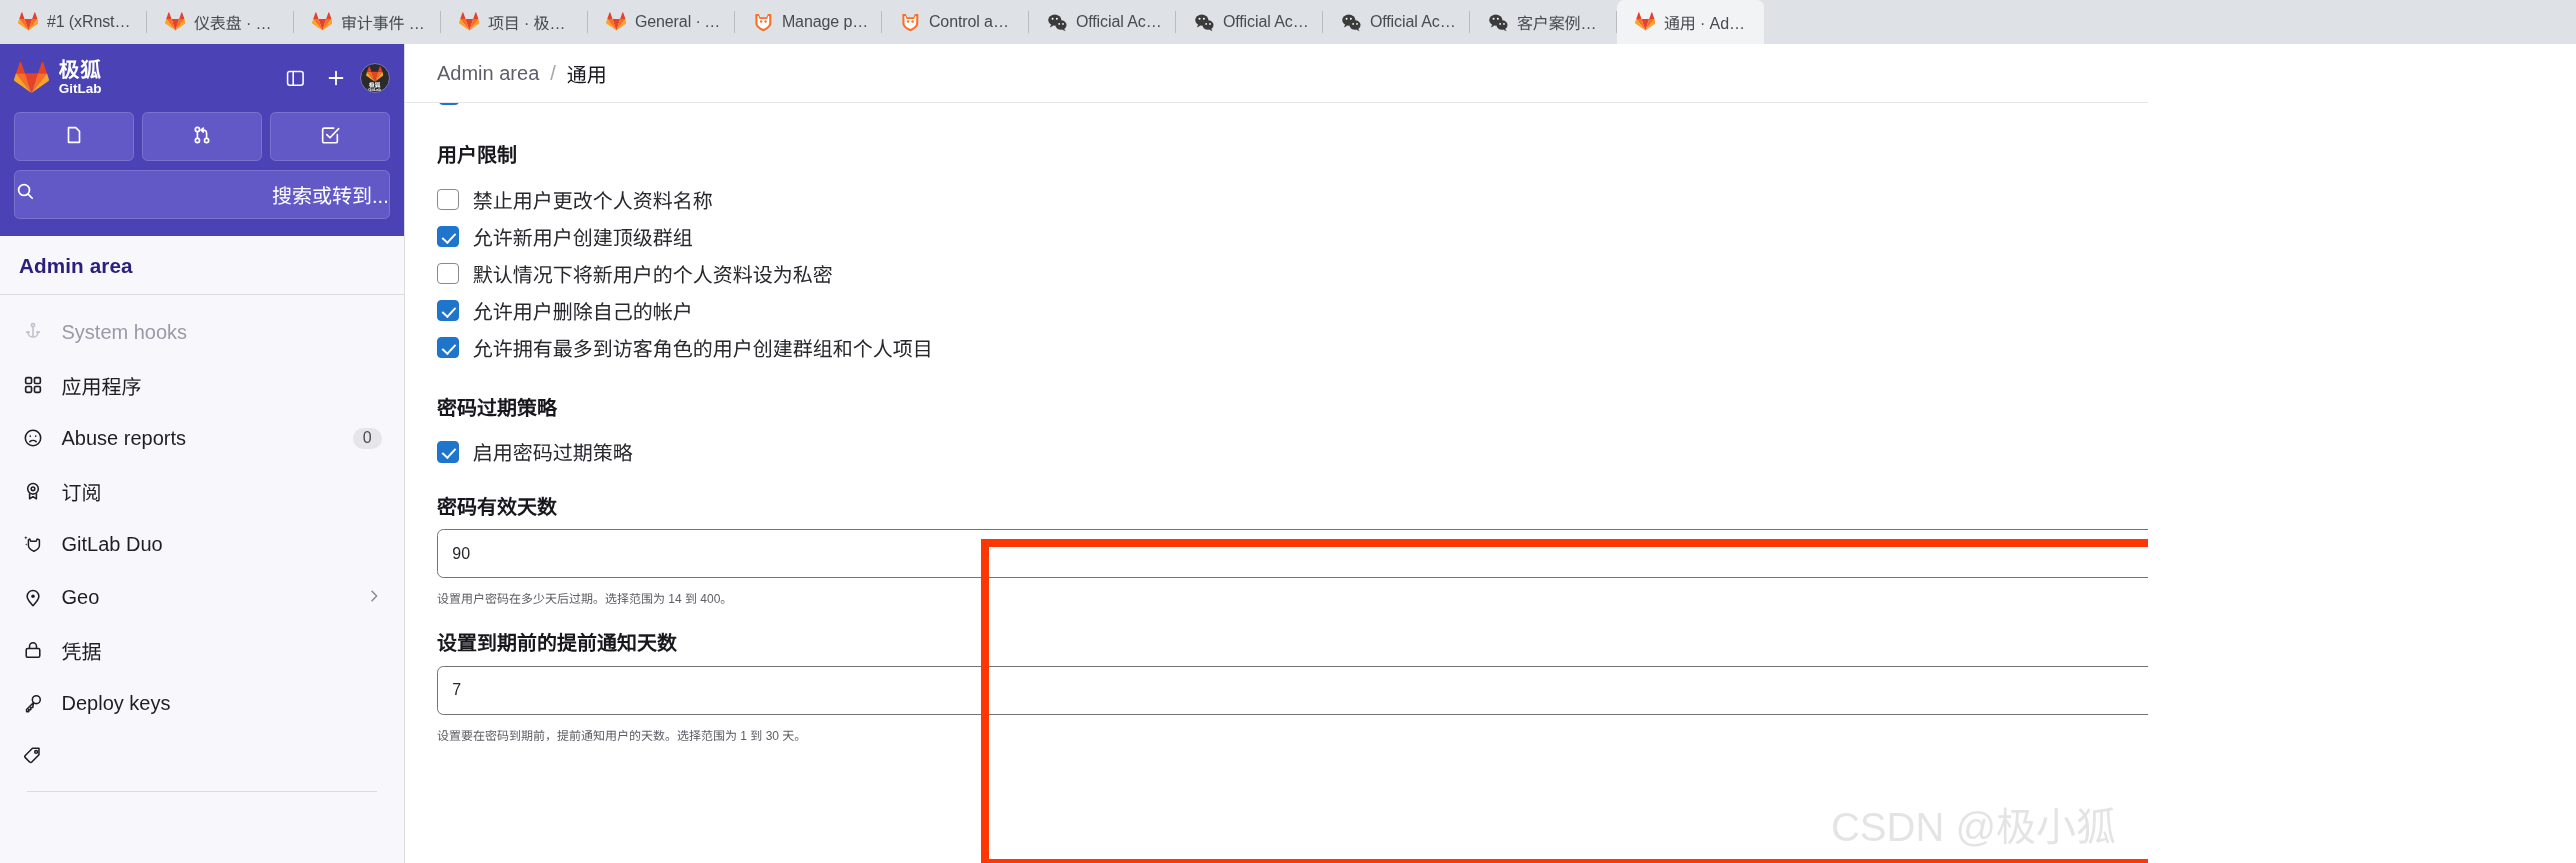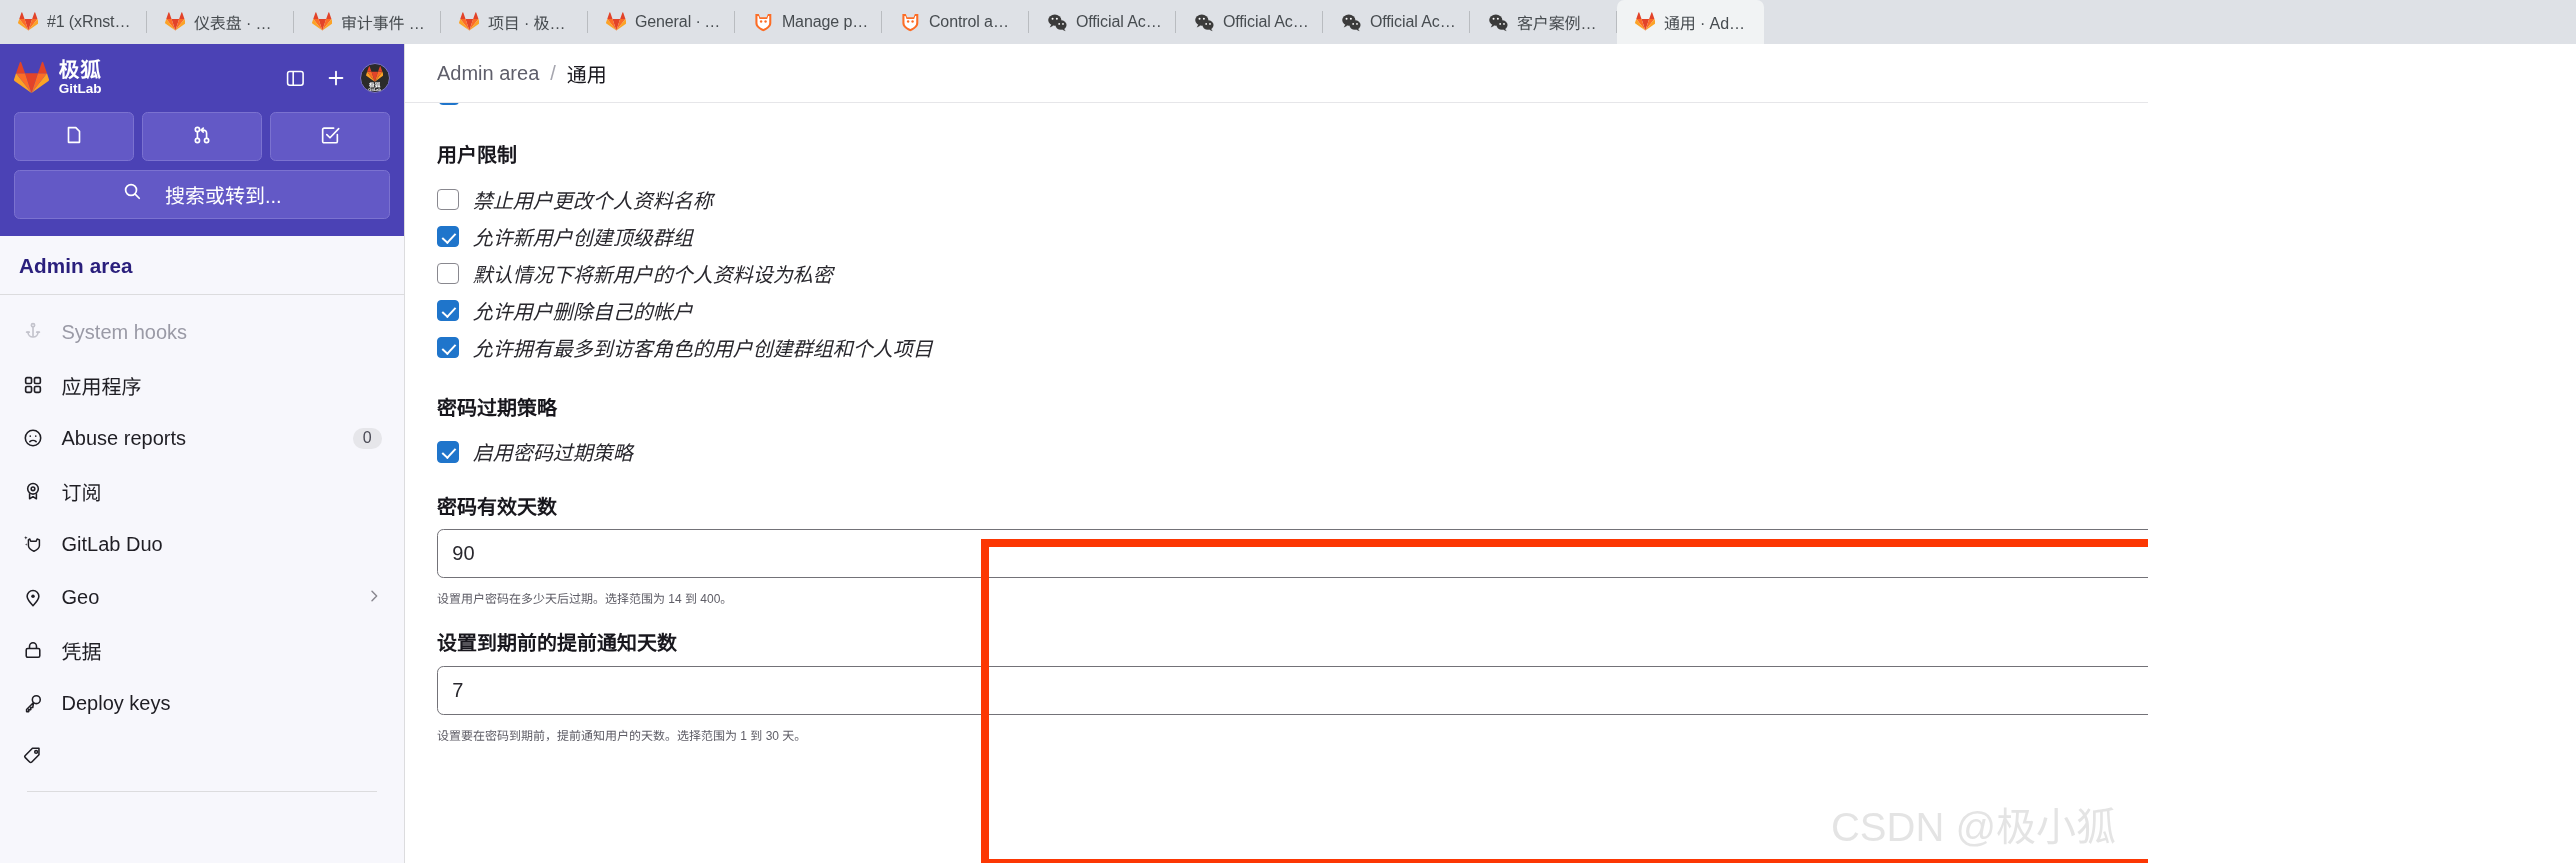--- a/index.html
+++ b/index.html
@@ -132,21 +132,21 @@
     border-radius: 5.6px;
     display: flex; align-items: center; justify-content: center;
     cursor: pointer;
   }
   .search-box {
     margin-top: 8.7px;
     height: 49px;
     background: #6359c6;
     border: 0.8px solid #7b72d0;
     border-radius: 5.6px;
-    display: flex; align-items: center; justify-content: center;
+    display: flex; align-items: center; justify-content: space-between;
     gap: 22px;
     cursor: pointer;
   }
   .search-box span {
     color: #ffffff;
     font-size: 20px;
   }
 
   .sidebar-title {
     padding: 17.5px 19px 16px 19px;
@@ -239,21 +239,20 @@
     color: #18171d;
     margin: 25.4px 0 12.7px 0;
   }
   .check-row {
     display: flex;
     align-items: center;
     gap: 14.3px;
     height: 37px;
     font-size: 20px;
     color: #28272d;
-    font-style: italic;
   }
   .cbox {
     flex: 0 0 21.5px;
     width: 21.5px; height: 21.5px;
     border-radius: 4px;
     border: 1.3px solid #89888f;
     background: #fff;
     position: relative;
     cursor: pointer;
   }
@@ -295,21 +294,21 @@
     height: 49px;
     width: 1793px;
     border: 1.3px solid #737278;
     border-radius: 6.4px;
     background: #fff;
     display: flex;
     align-items: center;
     padding: 0 14.3px;
   }
   .num-input .val {
-    font-size: 20px;
+    font-size: 16px;
     color: #28272d;
   }
   .spinner {
     position: absolute;
     right: 14.3px;
     top: 5.6px;
     width: 25.4px;
     height: 37px;
     display: flex;
     flex-direction: column;

